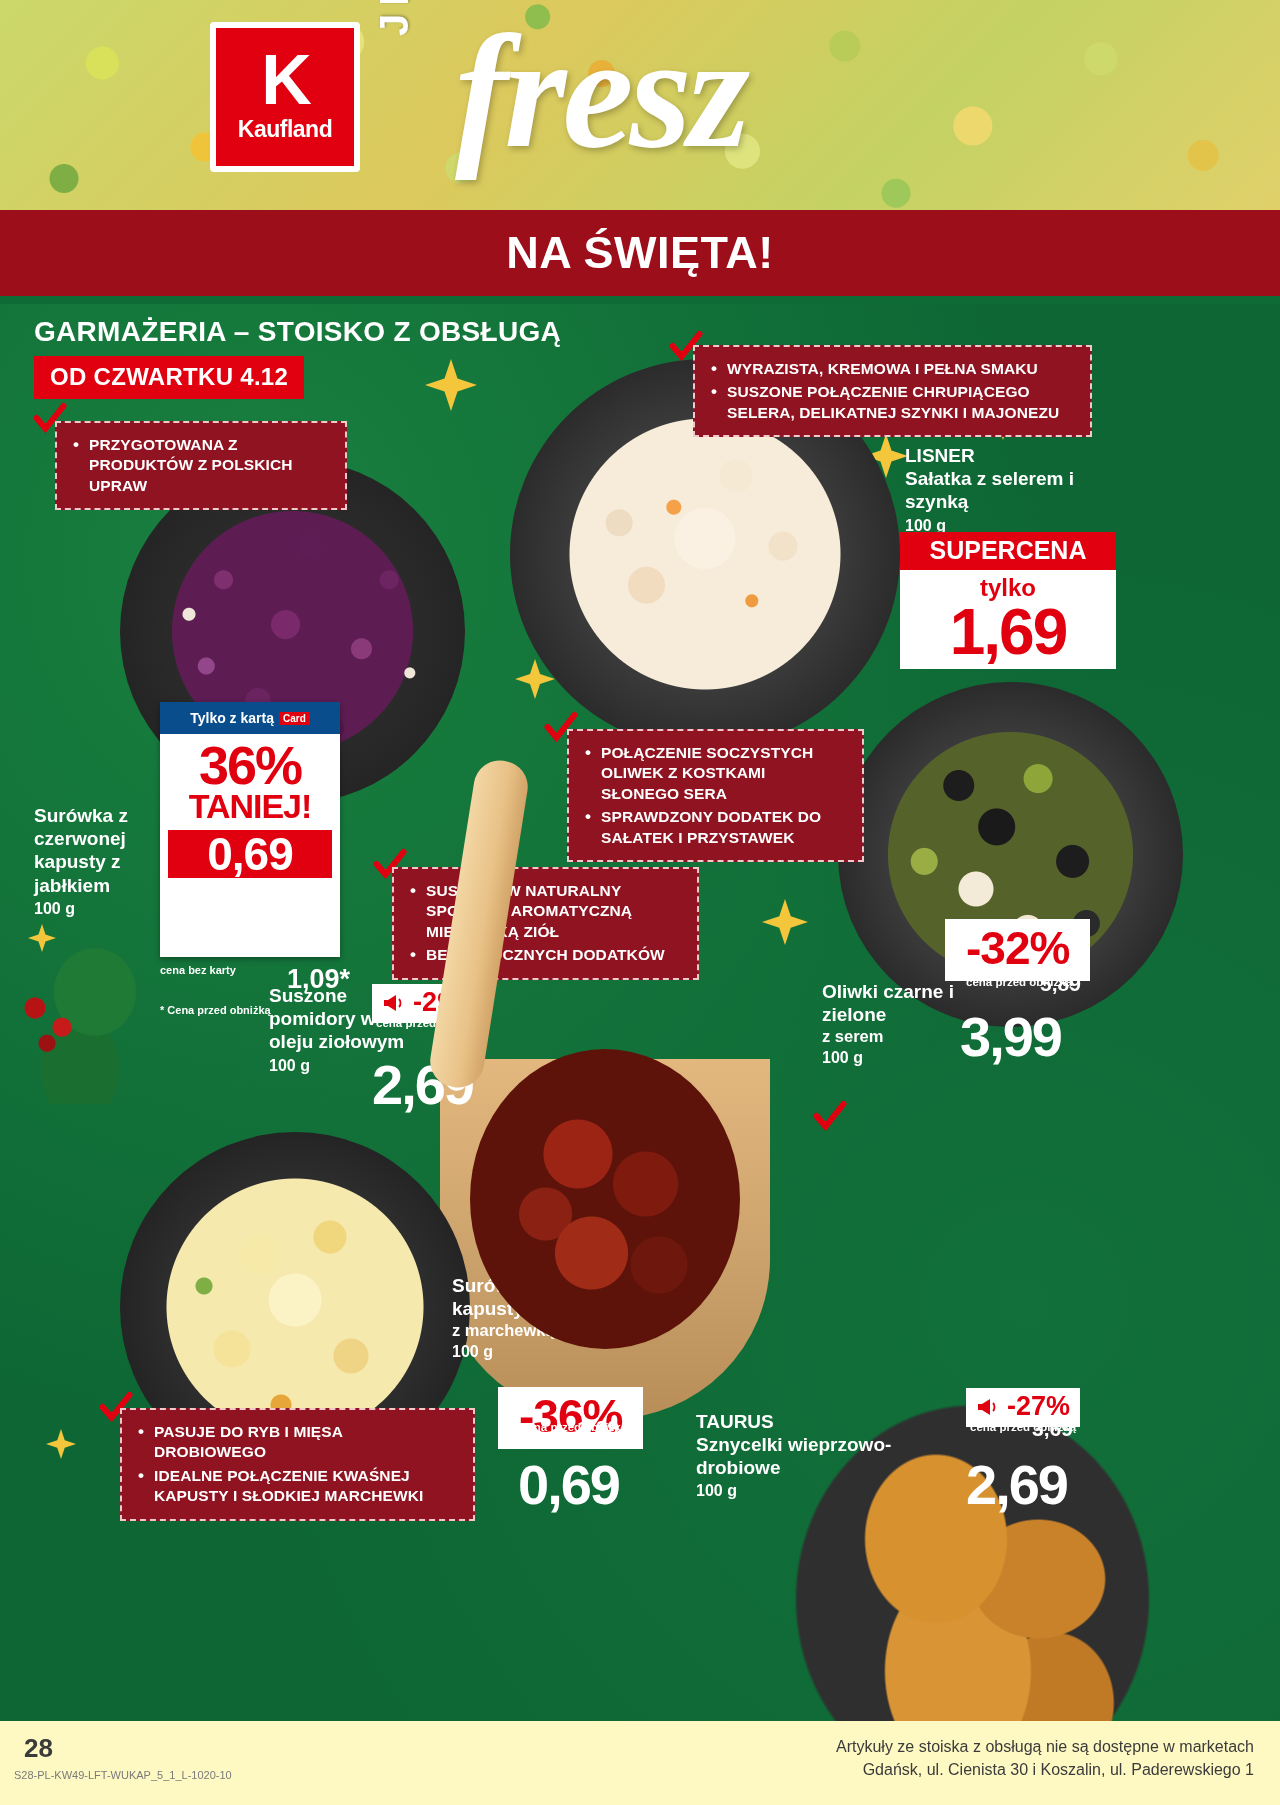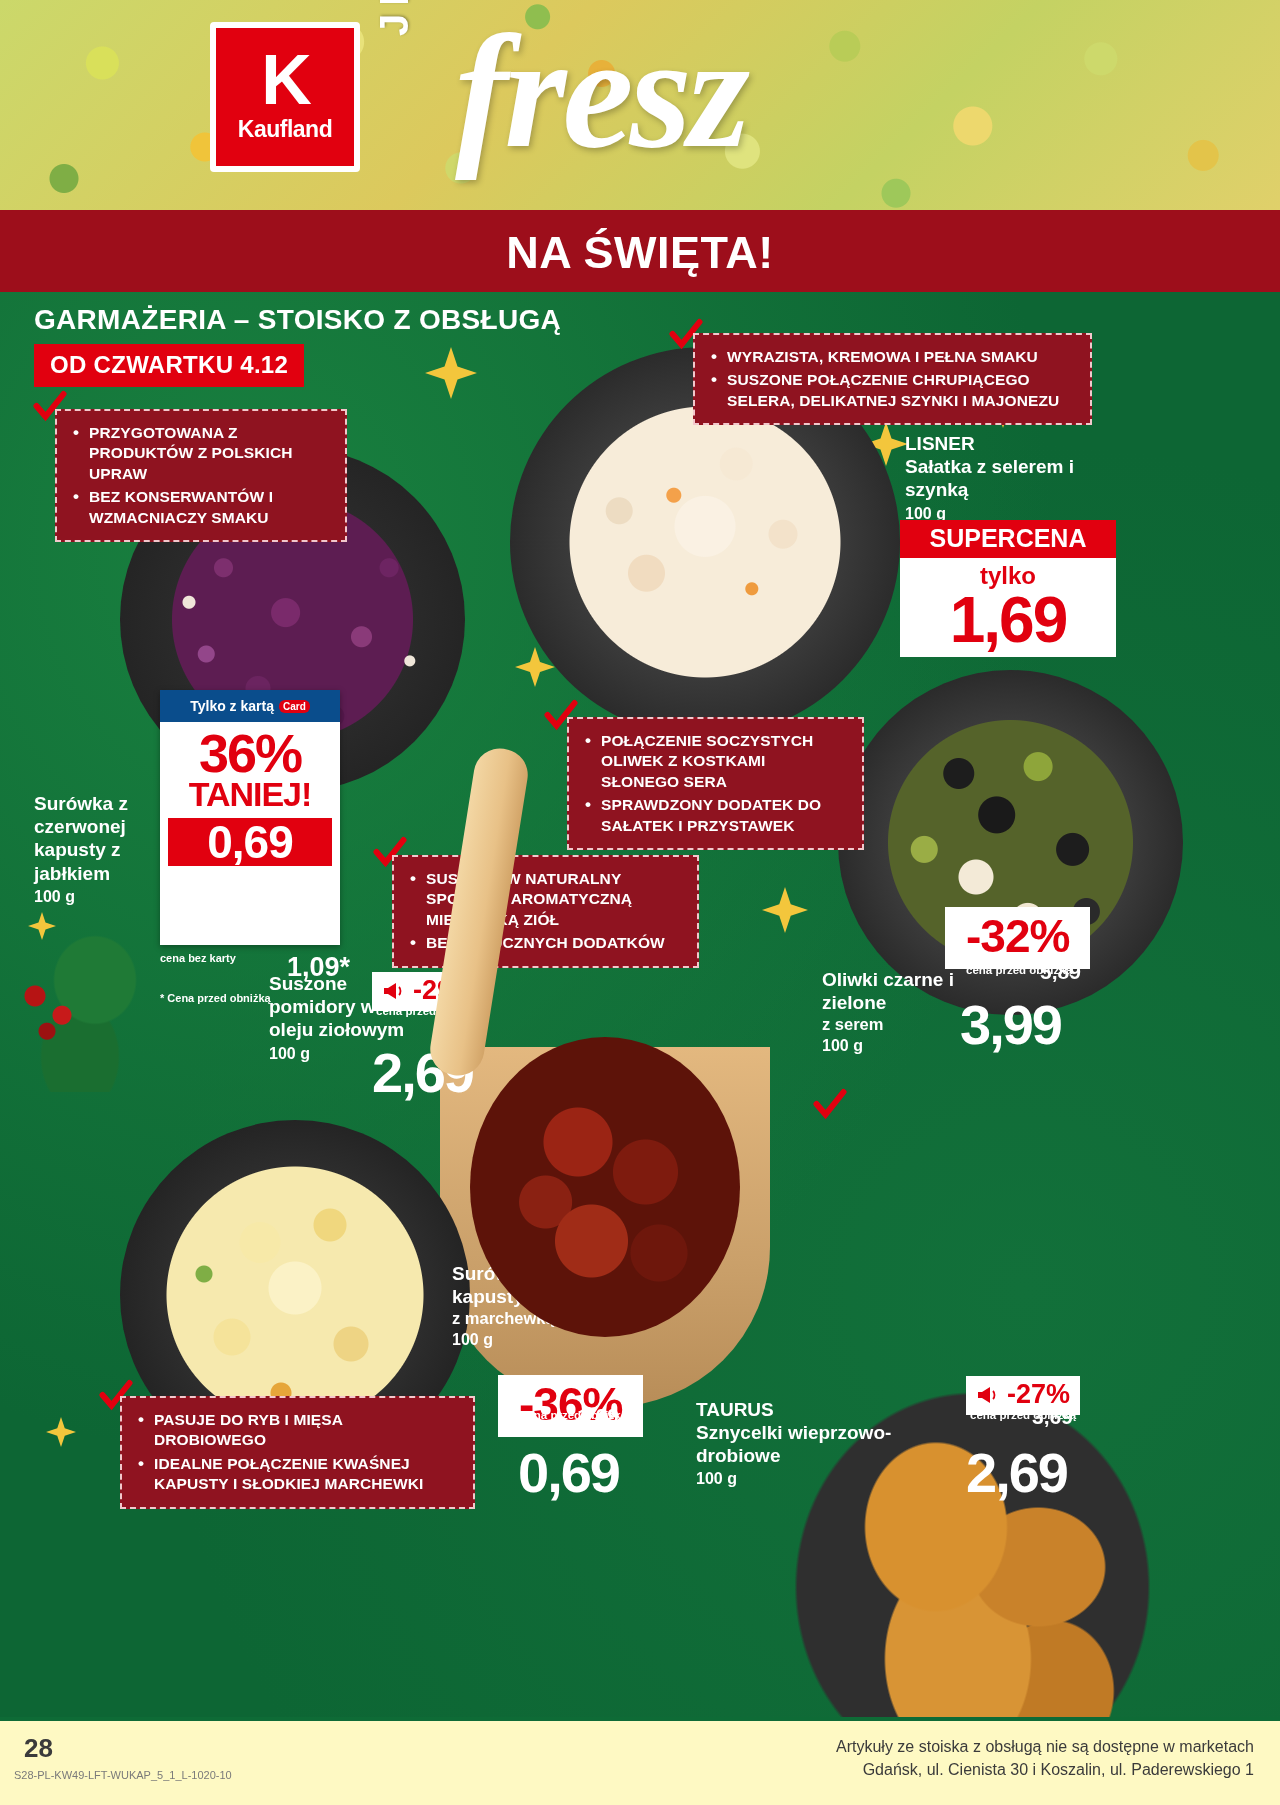--- a/index.html
+++ b/index.html
@@ -60,21 +60,21 @@
 
   
   .band {
     position:absolute; left:0; top:210px; width:1280px; height:86px;
     background:#9d0e1b; display:flex; align-items:center; justify-content:center;
   }
   .band-text { font-size:45px; font-weight:bold; letter-spacing:0.5px; }
 
   
   .body-area {
-    position:absolute; left:0; top:292px; width:1280px; height:1425px;
+    position:absolute; left:0; top:304px; width:1280px; height:1425px;
     background:
       radial-gradient(ellipse at 20% 18%, #19803f 0%, transparent 55%),
       radial-gradient(ellipse at 80% 70%, #12703a 0%, transparent 60%),
       #0d6634;
     overflow:hidden;
   }
   .star { position:absolute; color:#f3c63c; }
   .star svg { display:block; }
 
   .headline {
@@ -212,21 +212,21 @@
   .karta {
     position:absolute; left:160px; top:398px; width:180px; height:255px;
     background:#fff; box-shadow:0 2px 6px rgba(0,0,0,.35);
   }
   .karta-top {
     background:#0a4d8c; color:#fff; height:32px; display:flex;
     align-items:center; justify-content:center; gap:5px; font-size:14px; font-weight:bold;
   }
   .karta-card {
     background:#e1000f; color:#fff; font-size:10px; font-weight:bold;
-    padding:1px 4px; border-radius:6px;
+    padding:1px 4px; border-radius:0;
   }
   .karta-pct {
     color:#e1000f; font-size:54px; font-weight:bold; text-align:center;
     line-height:0.95; margin-top:6px; letter-spacing:-2px;
   }
   .karta-taniej {
     color:#e1000f; font-size:34px; font-weight:bold; text-align:center;
     line-height:0.9; letter-spacing:-1px;
   }
   .karta-price-bar {
@@ -363,21 +363,20 @@
     <div class="photo ph-cutlets"></div>
 
     <div class="check" style="left:32px; top:96px;">
       <svg width="36" height="36" viewBox="0 0 24 24" fill="none" stroke="#e1000f" stroke-width="4" stroke-linecap="round">
           <path d="M3 12l6 7L21 4"></path>
         </svg>
     </div>
     <div class="callout" style="left:55px; top:117px; width:292px;">
       <ul>
         <li>PRZYGOTOWANA Z PRODUKTÓW Z POLSKICH UPRAW</li>
-        <li>BEZ KONSERWANTÓW I WZMACNIACZY SMAKU</li>
       </ul>
     </div>
 
     <div class="check" style="left:668px; top:24px;">
       <svg width="36" height="36" viewBox="0 0 24 24" fill="none" stroke="#e1000f" stroke-width="4" stroke-linecap="round">
           <path d="M3 12l6 7L21 4"></path>
         </svg>
     </div>
     <div class="callout" style="left:693px; top:41px; width:399px;">
       <ul>

